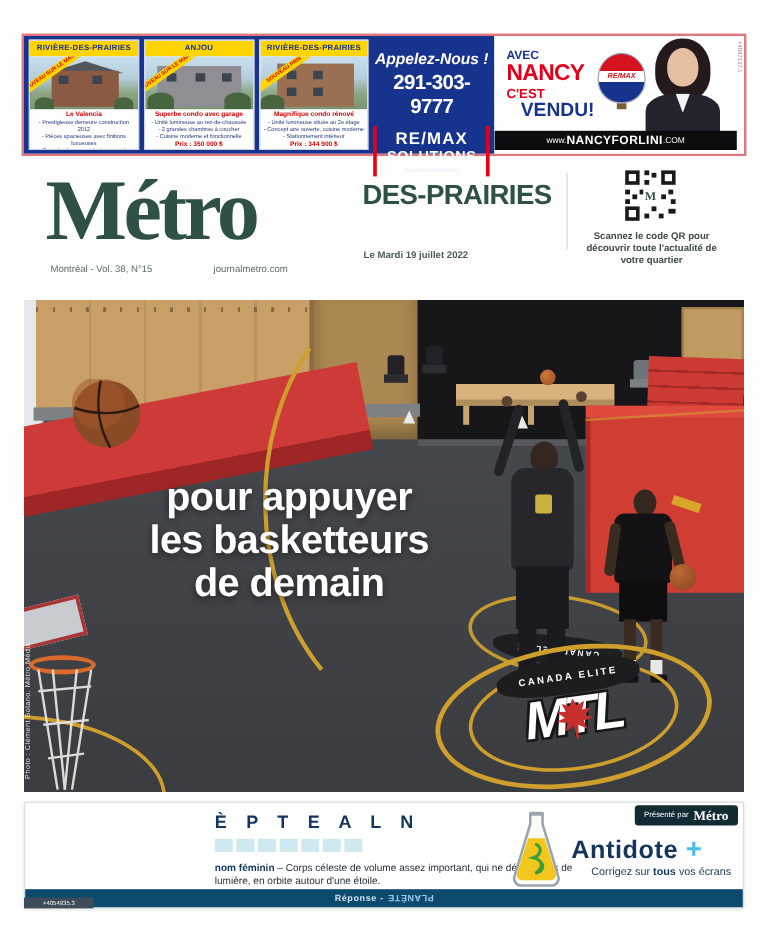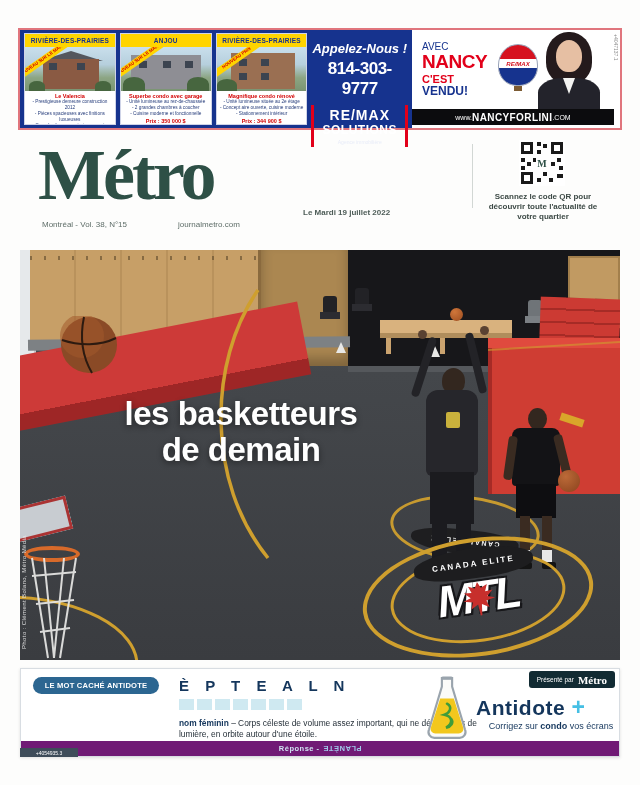--- a/index.html
+++ b/index.html
@@ -26,24 +26,24 @@
   .l-price { color:#d30000; font-weight:bold; font-size:5.5px; margin-top:1px; }
   .call-col { position:relative; flex:1; text-align:center; color:#fff; padding-top:8px; }
   .call-lbl { font-style:italic; font-weight:bold; font-size:13px; }
   .phone { font-weight:bold; font-size:17px; letter-spacing:-.5px; margin-top:3px; }
   .remax-box { display:inline-block; margin-top:6px; padding:2px 8px; border-left:3px solid #e2001a; border-right:3px solid #e2001a; }
   .remax-line1 { font-weight:bold; font-size:14px; letter-spacing:1px; }
   .remax-line2 { font-weight:bold; font-size:12px; letter-spacing:.5px; }
   .agency { font-size:5px; margin-top:2px; color:#e8ecf8; }
   .nancy { position:relative; flex:1; background:#fff; overflow:hidden; }
   .nancy-txt { position:absolute; left:10px; top:12px; line-height:1.02; }
-  .n-avec { color:#16338e; font-weight:400; font-size:10px; }
+  .n-avec { color:#16338e; font-weight:700; font-size:10px; }
   .n-name { color:#e2001a; font-weight:800; font-size:19px; letter-spacing:-.5px; }
   .n-cest { color:#e2001a; font-weight:800; font-size:11px; margin-top:2px; }
-  .n-vendu { color:#16338e; font-weight:800; font-size:12px; }
+  .n-vendu { color:#16338e; font-weight:800; font-size:16px;margin-left:12px; }
   .balloon { position:absolute; left:86px; top:14px; width:40px; height:46px; }
   .balloon-body { width:40px; height:42px; border-radius:50% 50% 46% 46%; background:linear-gradient(180deg,#d6121f 0 36%,#ffffff 36% 58%,#16338e 58% 100%); border:1px solid #9aa3b8; position:relative; }
   .balloon-lbl { position:absolute; left:0; right:0; top:16px; text-align:center; font-size:6px; font-weight:bold; font-style:italic; color:#d6121f; }
   .basket { width:8px; height:5px; background:#7c5b33; margin:0 auto; }
   .woman { position:absolute; right:14px; top:2px; width:74px; height:82px; }
   .hair { position:absolute; left:14px; top:0; width:46px; height:52px; background:#241a1c; border-radius:48% 48% 42% 42%; }
   .face { position:absolute; left:24px; top:8px; width:26px; height:32px; background:#e6bfa3; border-radius:50% 50% 45% 45%; }
   .suit { position:absolute; left:6px; top:46px; width:62px; height:36px; background:#23232b; border-radius:40% 40% 0 0; }
   .shirt { position:absolute; left:31px; top:46px; width:12px; height:16px; background:#f3f3f1; clip-path:polygon(0 0,100% 0,50% 100%); }
   .nancy-url { position:absolute; left:0; right:6px; bottom:3px; height:16px; background:#0c0c0e; color:#fff; display:flex; align-items:center; justify-content:center; }
@@ -129,21 +129,21 @@
   .anti-boxes { position:absolute; left:158px; top:30px; display:flex; gap:3px; }
   .anti-box { width:15px; height:11px; background:#cfe9f1; }
   .anti-def { position:absolute; left:158px; top:49px; width:306px; font-size:8.4px; color:#27313a; line-height:1.3; }
   .anti-def b { color:#14365c; }
   .flask { position:absolute; left:400px; top:4px; }
   .presented { position:absolute; right:4px; top:2px; height:17px; background:#122b33; border-radius:3px; color:#fff; display:flex; align-items:center; gap:4px; padding:0 8px; }
   .pres-lbl { font-size:6.5px; } .pres-brand { font-family:"Liberation Serif", serif; font-weight:bold; font-size:11px; }
   .anti-logo { position:absolute; left:455px; top:25px; width:150px; font-weight:800; font-size:21px; color:#14365c; letter-spacing:.5px; }
   .anti-plus { color:#45bfe4; font-weight:800; font-size:23px; }
   .anti-tag { position:absolute; left:455px; top:52px; width:150px; text-align:center; font-size:9px; color:#14365c; }
-  .answer-bar { position:absolute; left:0; bottom:0; width:598px; height:15px; background:#701a75; display:flex; align-items:center; justify-content:center; gap:3px; }
+  .answer-bar { position:absolute; left:0; bottom:0; width:598px; height:15px; background:#0c4a6e; display:flex; align-items:center; justify-content:center; gap:3px; }
   .ans-lbl { font-size:7.5px; color:#cfe3f2; font-weight:bold; letter-spacing:.5px; }
   .ans-val { display:inline-block; transform:rotate(180deg); font-size:7.5px; color:#9fc6e8; font-weight:bold; letter-spacing:.5px; }
   .footer-code { position:absolute; left:20px; top:748px; width:58px; height:9px; background:#3e4c59; color:#fff; font-size:5px; display:flex; align-items:center; justify-content:center; }
 </style>
 </head>
 <body>
 
 <div class="page">
 
   <div class="abs top-ad">
@@ -204,21 +204,21 @@
           <div class="l-name">Magnifique condo rénové</div>
           <div class="l-line">- Unité lumineuse située au 2e étage</div>
           <div class="l-line">- Concept aire ouverte, cuisine moderne</div>
           <div class="l-line">- Stationnement intérieur</div>
           <div class="l-price">Prix : 344 900 $</div>
         </div>
       </div>
 
       <div class="call-col">
         <div class="call-lbl">Appelez-Nous !</div>
-        <div class="phone">814-303-9777</div>
+        <div class="phone">291-303-9777</div>
         <div class="remax-box">
           <div class="remax-line1">RE/MAX</div>
           <div class="remax-line2">SOLUTIONS</div>
           <div class="agency">Agence immobilière</div>
         </div>
       </div>
     </div>
 
     <div class="nancy">
       <div class="nancy-txt">
@@ -246,20 +246,21 @@
       </div>
       <div class="side-code">+4047137.1</div>
     </div>
   </div>
 
   <div class="abs mast">
     <div class="mast-title">Métro</div>
     <div class="mast-vol">Montréal - Vol. 38, N°15</div>
     <div class="mast-site">journalmetro.com</div>
     <div class="mast-ed">
+      <div>DES-PRAIRIES</div>
     </div>
     <div class="mast-date">Le Mardi 19 juillet 2022</div>
     <div class="mast-div"></div>
     <div class="qr">
       <svg width="46" height="46" viewBox="0 0 46 46">
         <rect x="0" y="0" width="46" height="46" fill="#fff"></rect>
         <g fill="#1a1a1a">
           <rect x="2" y="2" width="12" height="12"></rect>
             <rect x="32" y="2" width="12" height="12"></rect>
             <rect x="2" y="32" width="12" height="12"></rect>
@@ -389,29 +390,29 @@
 
     <div class="logo-main">
       <div class="ring-outer"></div>
       <div class="ring-inner"></div>
       <div class="arc-band">CANADA ELITE</div>
       <div class="mtl">MTL</div>
       <div class="leaf"></div>
     </div>
 
     <div class="headline">
+      <div>pour appuyer</div>
       <div>les basketteurs</div>
       <div>de demain</div>
     </div>
 
     <div class="credit">Photo : Clément Bolano, Métro Média</div>
   </div>
 
   <div class="abs anti">
-    <div class="anti-pill">LE MOT CACHÉ ANTIDOTE</div>
     <div class="anti-letters">È P T E A L N</div>
     <div class="anti-boxes">
       <div class="anti-box"></div>
       <div class="anti-box"></div>
       <div class="anti-box"></div>
       <div class="anti-box"></div>
       <div class="anti-box"></div>
       <div class="anti-box"></div>
       <div class="anti-box"></div>
     </div>
@@ -431,21 +432,21 @@
       <span class="pres-lbl">Présenté par</span>
       <span class="pres-brand">Métro</span>
     </div>
 
     <div class="anti-logo">
       <span>Antidote</span>
       <span class="anti-plus">+</span>
     </div>
     <div class="anti-tag">
       <span>Corrigez sur</span>
-      <b>condo</b>
+      <b>tous</b>
       <span>vos écrans</span>
     </div>
 
     <div class="answer-bar">
       <span class="ans-lbl">Réponse -</span>
       <span class="ans-val">PLANÈTE</span>
     </div>
   </div>
 
   <div class="footer-code">+4054935.3</div>

